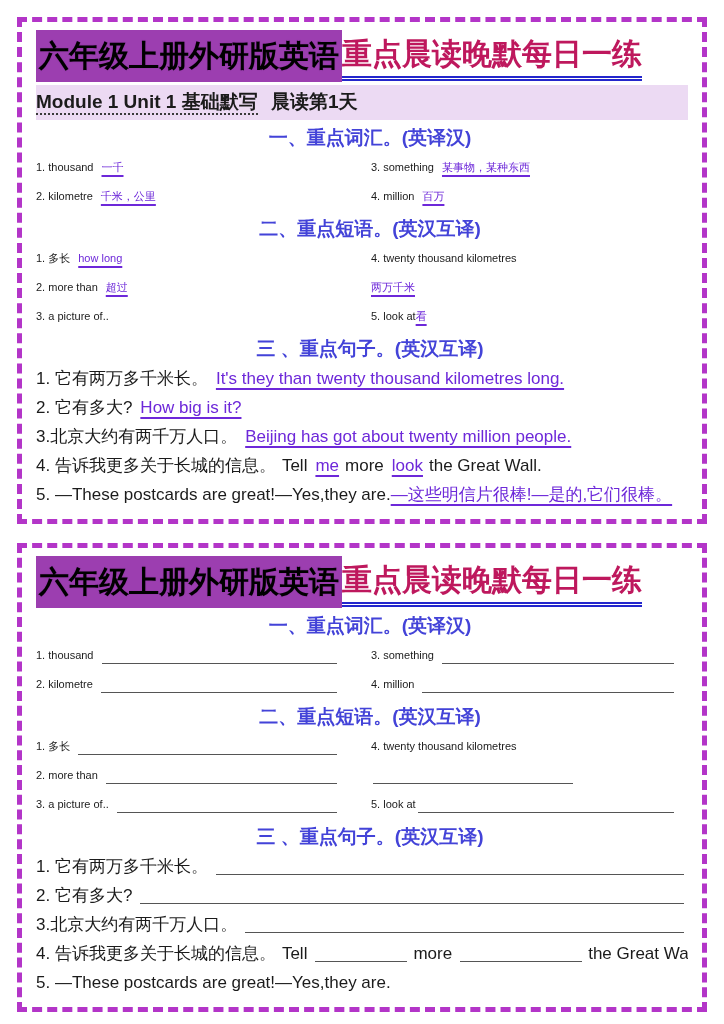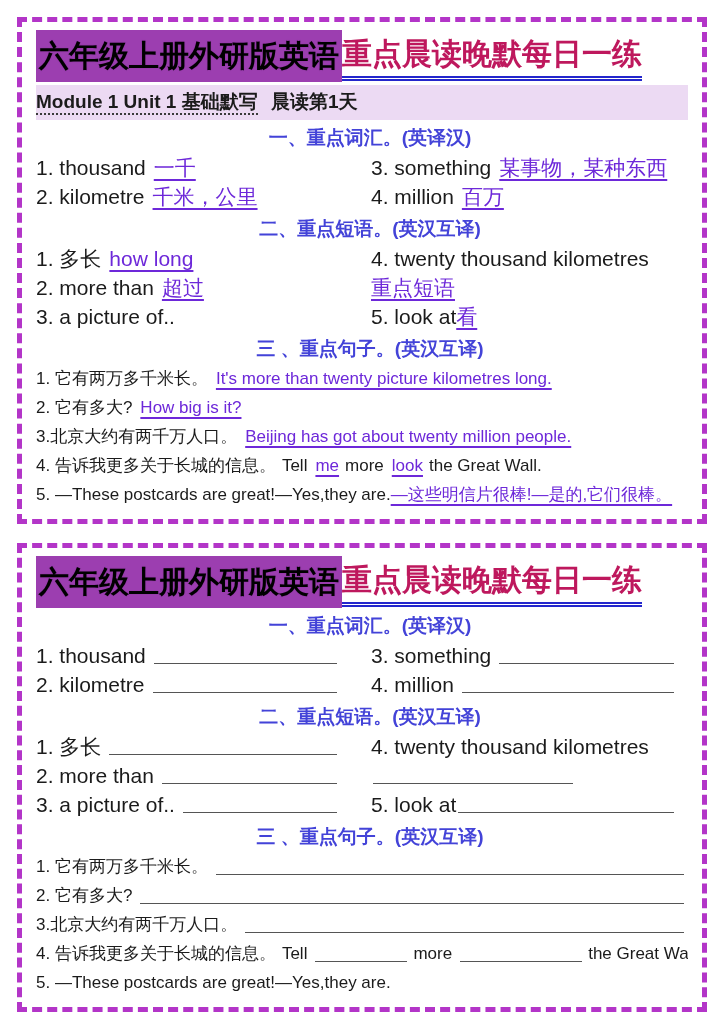--- a/index.html
+++ b/index.html
@@ -47,21 +47,21 @@
   .subtitle .suffix { margin-left:8px; }
 
   .sec {
     color:#4343d8; font-weight:bold; font-size:19px;
     margin:5px 0 2px 16px; line-height:26px;text-align:center;
   }
 
   .grid2 { display:grid; grid-template-columns:335px 1fr; }
   .cell {
     display:flex; align-items:baseline;
-    font-size:21px; line-height:29px;
+    font-size:11px; line-height:29px;
     white-space:nowrap; overflow:hidden;
   }
   .grid2 .cell:nth-child(odd)  { padding-right:34px; }
   .grid2 .cell:nth-child(even) { padding-right:14px; }
 
   .row {
     display:flex; align-items:baseline;
     font-size:17px; line-height:29px;
     white-space:nowrap; overflow:hidden;
     padding-right:4px;
@@ -132,36 +132,36 @@
       <span class="ans">how long</span>
     </div>
     <div class="cell">
       <span>4. twenty thousand kilometres</span>
     </div>
     <div class="cell">
       <span>2. more than</span>
       <span class="ans">超过</span>
     </div>
     <div class="cell">
-      <span class="ans tight">重点短语</span>
+      <span class="ans tight">两万千米</span>
     </div>
     <div class="cell">
       <span>3. a picture of..</span>
     </div>
     <div class="cell">
       <span>5. look at</span>
       <span class="ans tight">看</span>
     </div>
   </div>
 
   <div class="sec">三 、重点句子。(英汉互译)</div>
   <div>
     <div class="row">
       <span>1. 它有两万多千米长。</span>
-      <span class="ans">It's more than twenty picture kilometres long.</span>
+      <span class="ans">It's they than twenty thousand kilometres long.</span>
     </div>
     <div class="row">
       <span>2. 它有多大?</span>
       <span class="ans">How big is it?</span>
     </div>
     <div class="row">
       <span>3.北京大约有两千万人口。</span>
       <span class="ans">Beijing has got about twenty million people.</span>
     </div>
     <div class="row">

